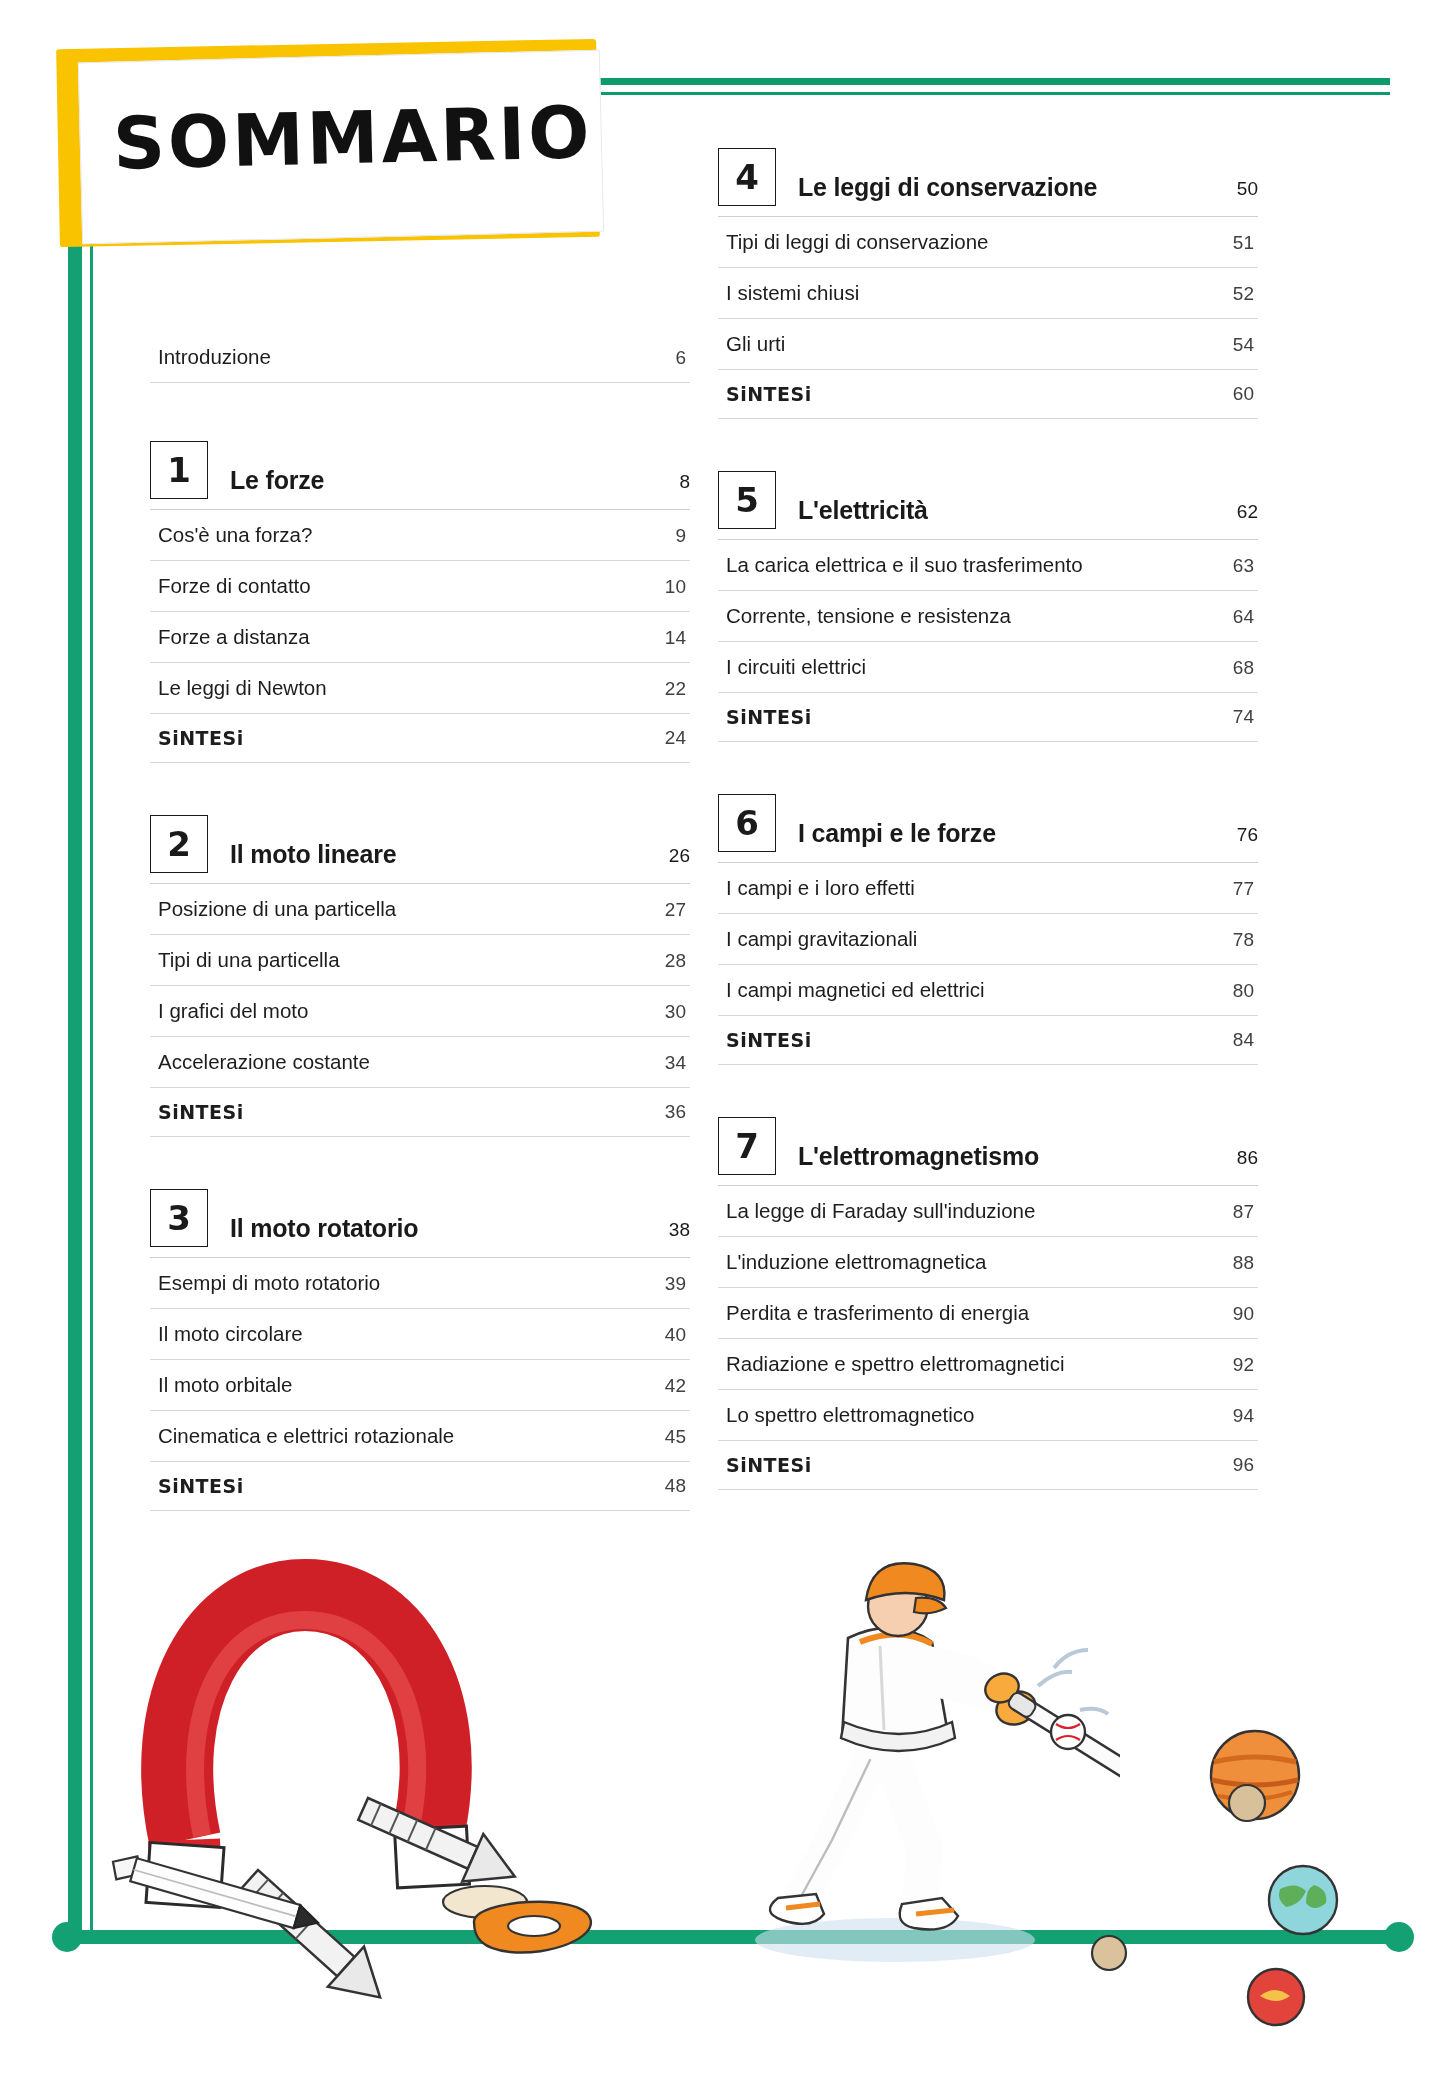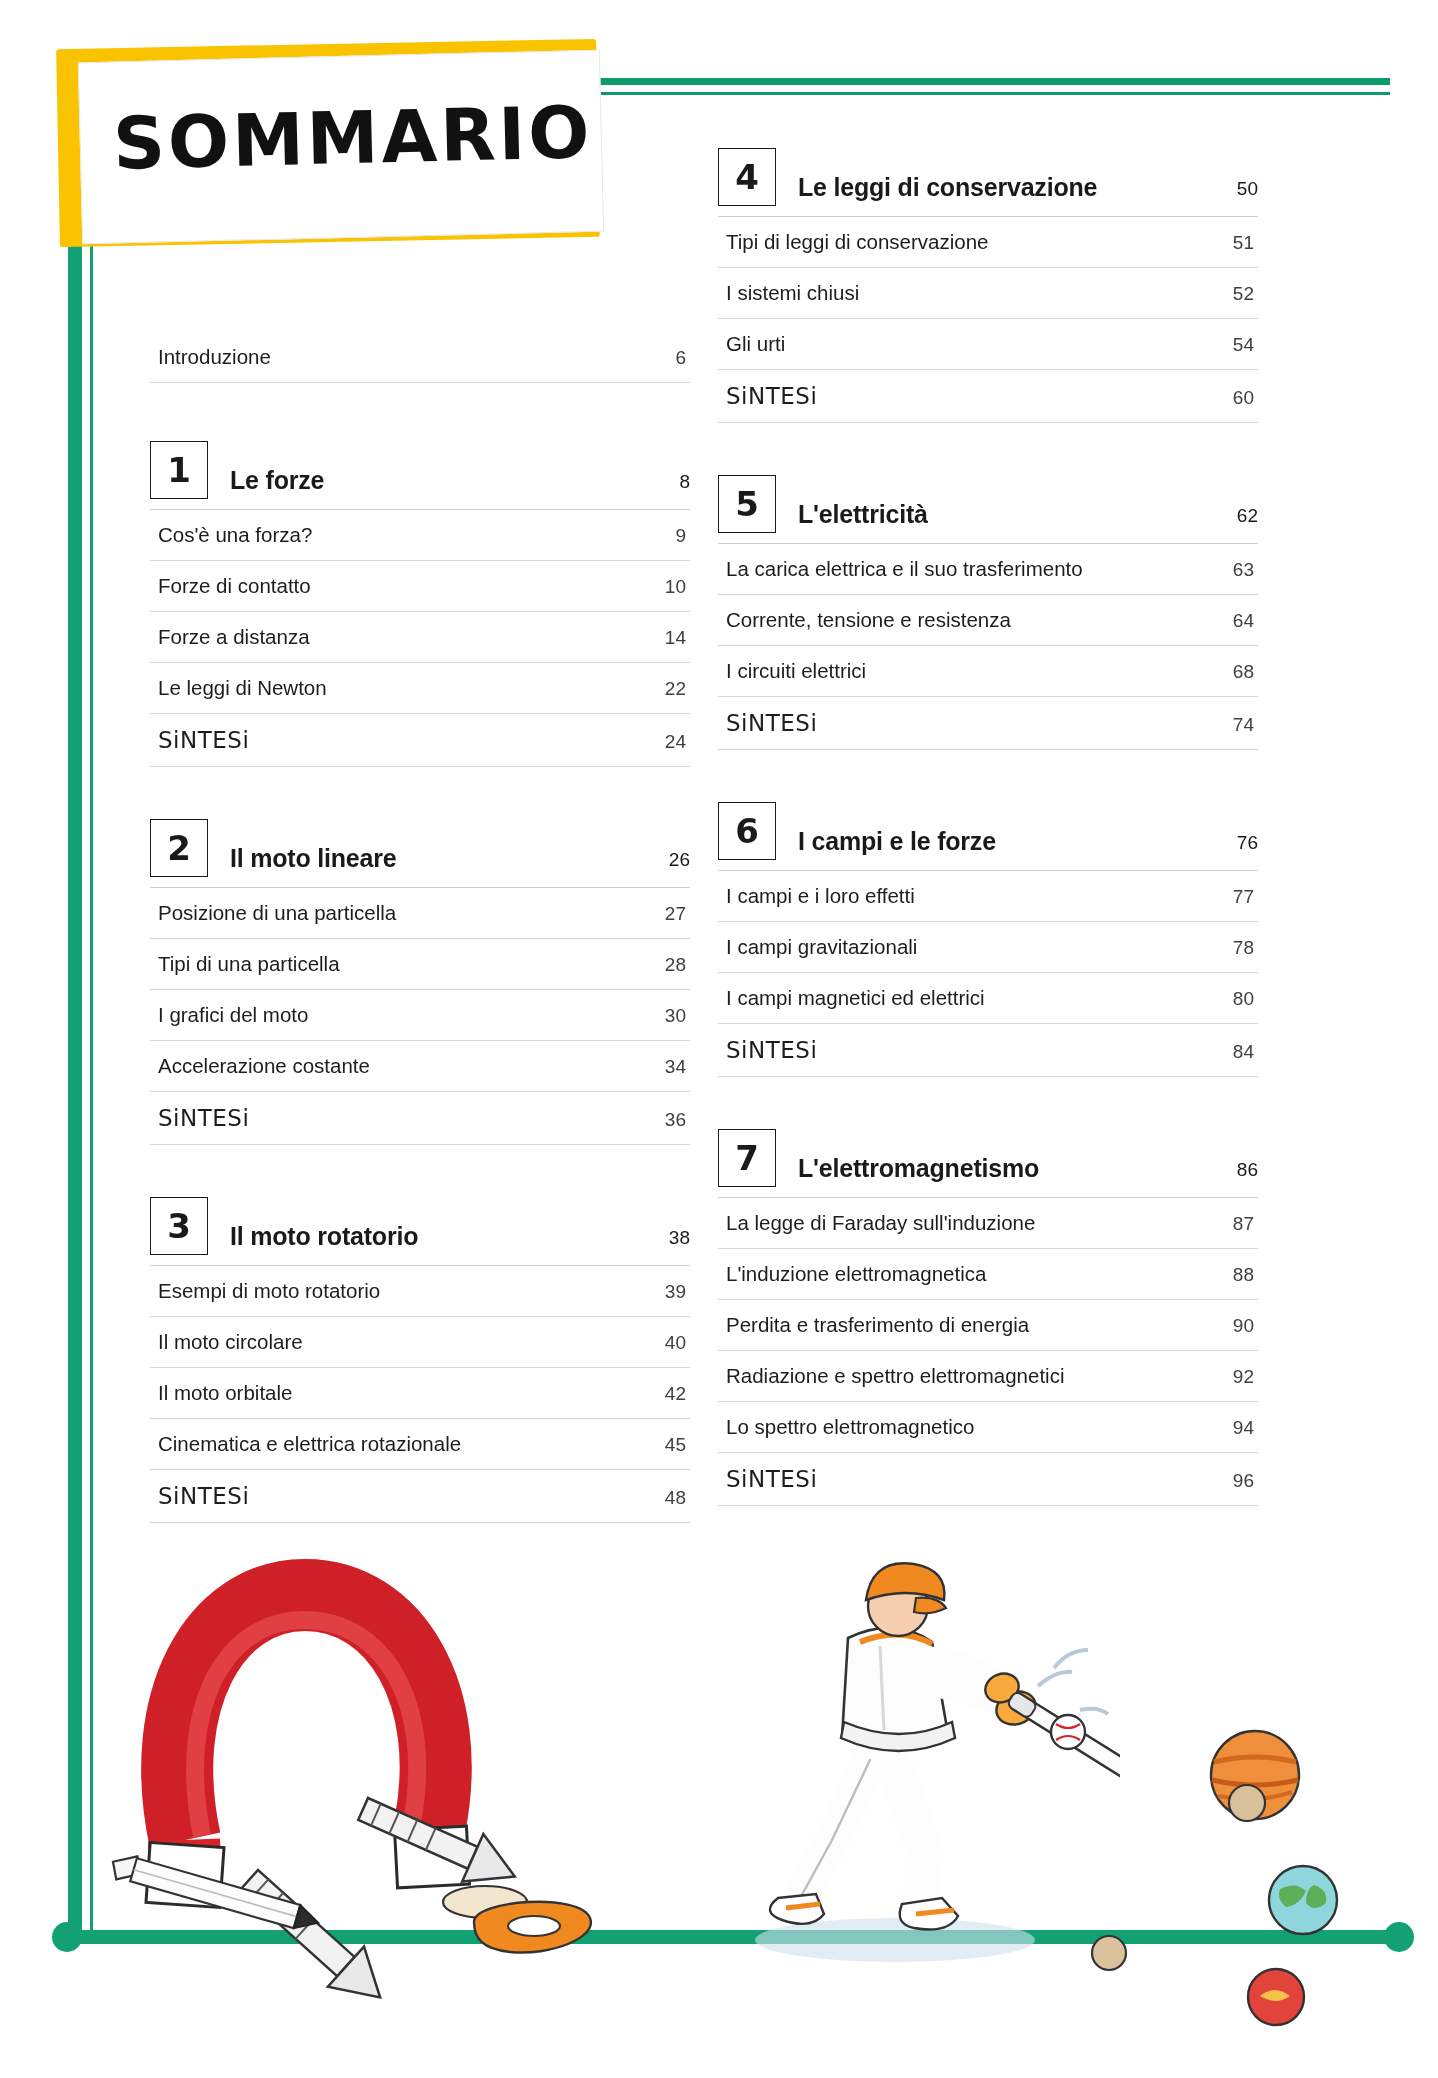--- a/index.html
+++ b/index.html
@@ -135,23 +135,23 @@
     font-size: 20.5px;
     color: #1d1d1d;
   }
   .row .page {
     font-size: 19px;
     color: #404040;
     padding-left: 14px;
   }
   .row.sintesi .label {
     font-family: "DejaVu Sans", sans-serif;
-    font-weight: normal;
+    font-weight: bold;
     letter-spacing: 0.5px;
-    font-size: 23px;
+    font-size: 19px;
   }
 
   
   .chapter {
     margin-top: 52px;
   }
   .chapter-head {
     display: flex;
     align-items: flex-end;
     border-bottom: 1px solid #cfcfcf;
@@ -291,21 +291,21 @@
     </div>
     <div class="row">
       <span class="label">Il moto circolare</span>
       <span class="page">40</span>
     </div>
     <div class="row">
       <span class="label">Il moto orbitale</span>
       <span class="page">42</span>
     </div>
     <div class="row">
-      <span class="label">Cinematica e elettrica rotazionale</span>
+      <span class="label">Cinematica e elettrici rotazionale</span>
       <span class="page">45</span>
     </div>
     <div class="row sintesi">
       <span class="label">SiNTESi</span>
       <span class="page">48</span>
     </div>
   </div>
 </div>
 
 <div class="col col-right">

